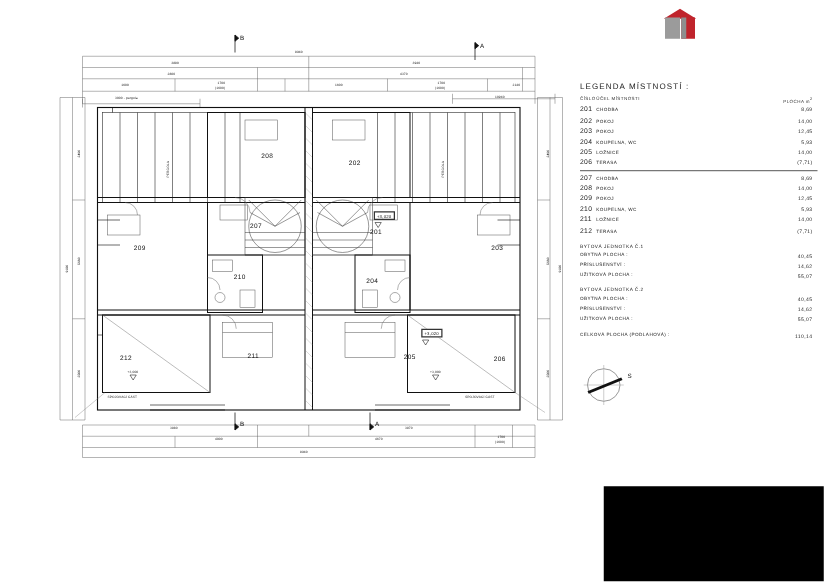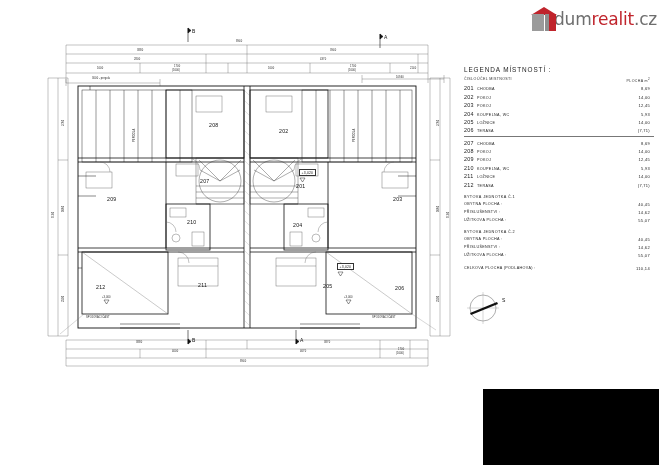--- a/index.html
+++ b/index.html
@@ -62,21 +62,20 @@
 </head>
 <body>
 
 <div id="logo">
   <div class="house">
     <div class="roof"></div>
     <div class="bodyL"></div>
     <div class="bodyR"></div>
     <div class="bodyR2"></div>
   </div>
-  <div class="txt"><span class="g">dum</span><span class="r">realit</span><span class="g">.cz</span></div>
 </div>
 
 <svg id="plan" viewBox="0 0 662 468" xmlns="http://www.w3.org/2000/svg">
   <g stroke="#222" fill="none" stroke-width="0.5">
 
     <g stroke-width="0.35" stroke="#555">
       <line x1="66" y1="45" x2="428" y2="45"></line>
       <line x1="66" y1="54" x2="428" y2="54"></line>
       <line x1="66" y1="63" x2="428" y2="63"></line>
       <line x1="66" y1="73" x2="428" y2="73"></line>

